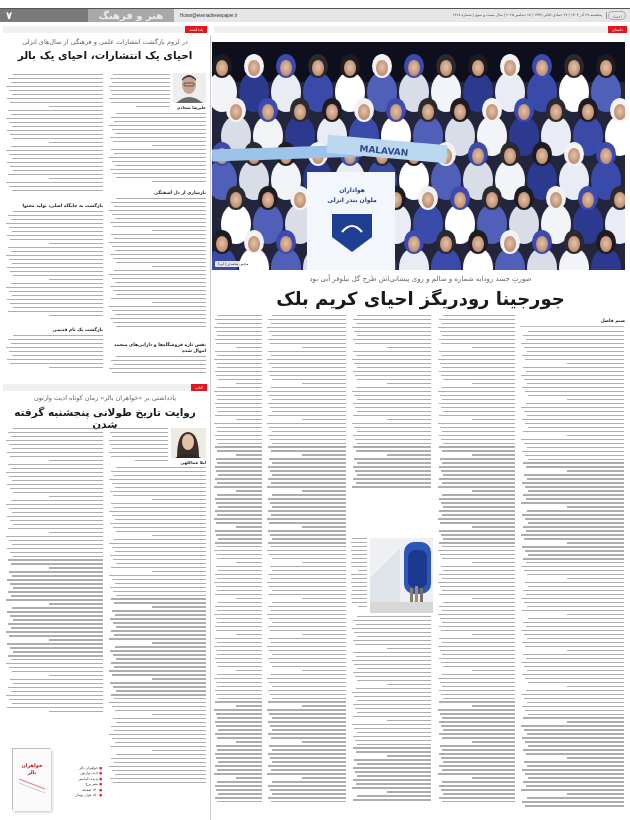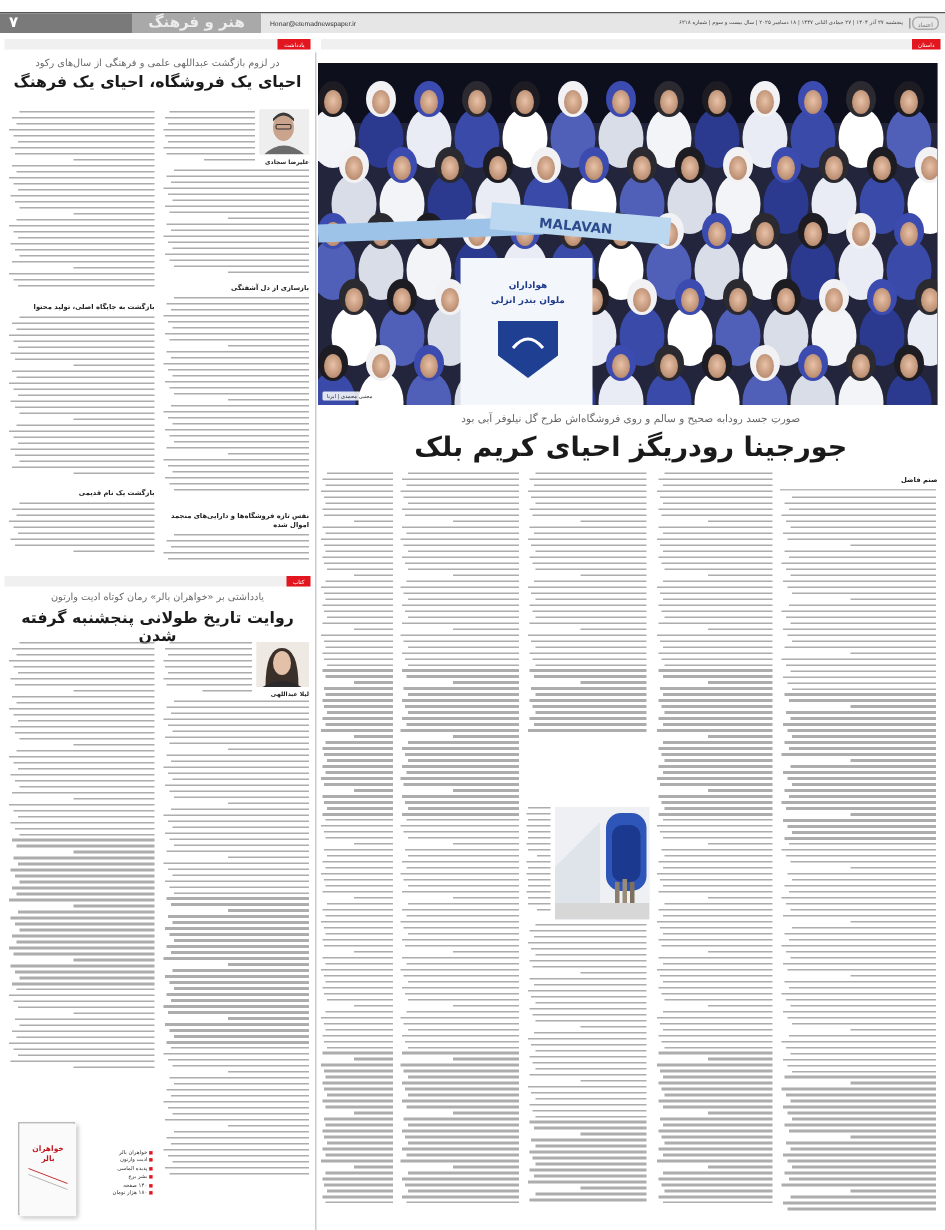--- a/index.html
+++ b/index.html
@@ -282,21 +282,21 @@
       <rect x="95" y="130" width="88" height="98" fill="#f3f6fa"></rect>
       <text x="140" y="150" font-size="6" fill="#1e3a8a" text-anchor="middle" direction="rtl" font-family="DejaVu Sans, sans-serif" font-weight="bold">هواداران</text>
       <text x="140" y="160" font-size="6" fill="#1e3a8a" text-anchor="middle" direction="rtl" font-family="DejaVu Sans, sans-serif" font-weight="bold">ملوان بندر انزلی</text>
       <path d="M120 172 L160 172 L160 195 L140 210 L120 195 Z" fill="#1f3f93"></path>
       <path d="M130 190 Q140 178 150 190" stroke="#fff" stroke-width="2" fill="none"></path>
     </g>
   </svg>
   <span class="credit">مجتبی محمدی | ایرنا</span>
 </div>
 
-<div class="subhead" style="left:214px; top:275px; width:413px; font-size:7px;">صورتِ جسد رودابه صحیح و سالم و روی فروشگاه‌اش طرح گل نیلوفر آبی بود</div>
+<div class="subhead" style="left:214px; top:275px; width:413px; font-size:7px;">صورتِ جسد رودابه شماره و سالم و روی پیشانی‌اش طرح گل نیلوفر آبی بود</div>
 <div class="headline" style="left:214px; top:288px; width:413px; font-size:18px;">جورجینا رودریگز احیای کریم بلک</div>
 
 <div class="sub-title" style="right:5px; top:318px; width:100px; text-align:right;">صنم فاضل</div>
 <div style="position:absolute; left:520px; top:326px; width:104px; height:0.5px; background:#bbb;"></div>
 
 <div class="text-lines" id="col1" style="left:520px; top:331px; width:104px;">
     <span style="width: 92%; margin-left: auto;"></span>
     <span style="width: 97%; margin-left: auto;"></span>
     <span style="width: 94%; margin-left: auto;"></span>
     <span style="width: 99%; margin-left: auto;"></span>
@@ -845,22 +845,22 @@
     <path d="M0 40 L30 10 L30 75 L0 75 Z" fill="#dfe3ea"></path>
     <rect x="34" y="4" width="27" height="52" rx="10" fill="#2e55b8"></rect>
     <rect x="38" y="12" width="19" height="38" rx="7" fill="#1b3a8f"></rect>
     <rect x="40" y="50" width="3" height="14" fill="#8a7e6c"></rect>
     <rect x="45" y="48" width="3" height="16" fill="#9a8d78"></rect>
     <rect x="50" y="50" width="3" height="14" fill="#7d705f"></rect>
     <rect x="0" y="64" width="63" height="11" fill="#d7d7d7"></rect>
   </svg>
 </div>
 
-<div class="subhead" style="left:3px; top:38px; width:204px; font-size:6.5px;">در لزوم بازگشت عبداللهی علمی و فرهنگی از سال‌های رکود</div>
-<div class="headline" style="left:3px; top:49px; width:204px; font-size:10.5px;">احیای یک فروشگاه، احیای یک فرهنگ</div>
+<div class="subhead" style="left:3px; top:38px; width:204px; font-size:6.5px;">در لزوم بازگشت انتشارات علمی و فرهنگی از سال‌های انزلی</div>
+<div class="headline" style="left:3px; top:49px; width:204px; font-size:10.5px;">احیای یک انتشارات، احیای یک بالر</div>
 
 <div class="avatar" style="left:173px; top:73px; width:33px; height:30px;">
   <svg width="33" height="30" viewBox="0 0 33 30">
       <rect width="33" height="30" fill="#eee"></rect>
       <ellipse cx="16" cy="12" rx="7" ry="9" fill="#c9a38b"></ellipse>
       <path d="M9 8 Q16 0 23 8 L23 6 Q16 -2 9 6Z" fill="#3a3a3a"></path>
       <path d="M3 30 Q16 18 30 30Z" fill="#6b6b6b"></path>
       <rect x="11" y="10" width="10" height="3" rx="1" fill="none" stroke="#333" stroke-width="0.7"></rect>
     </svg>
 </div>

